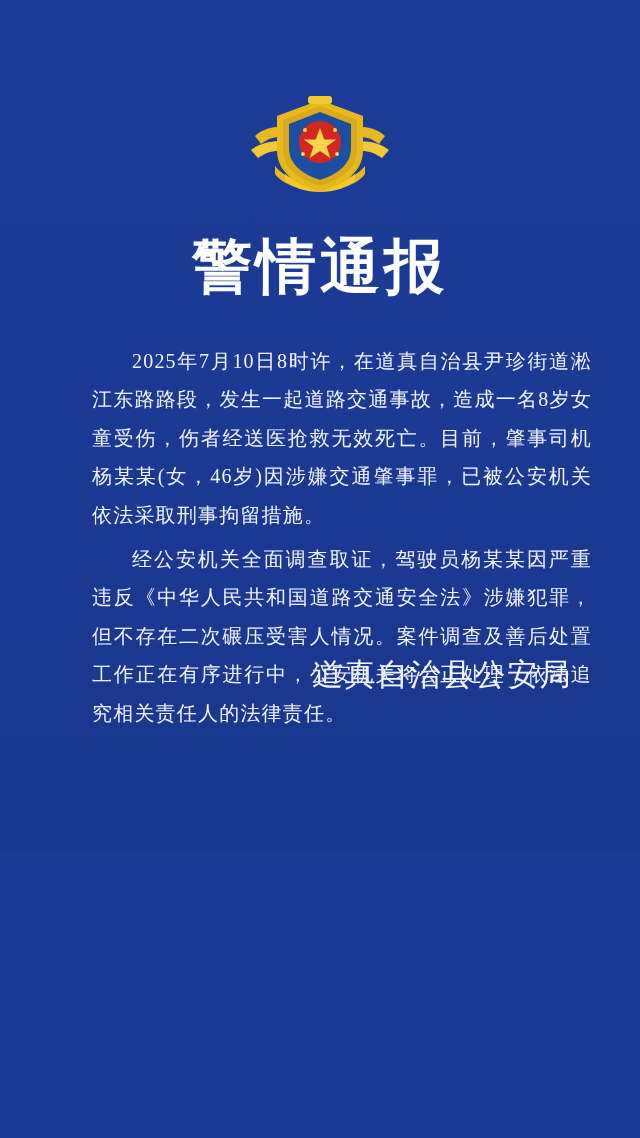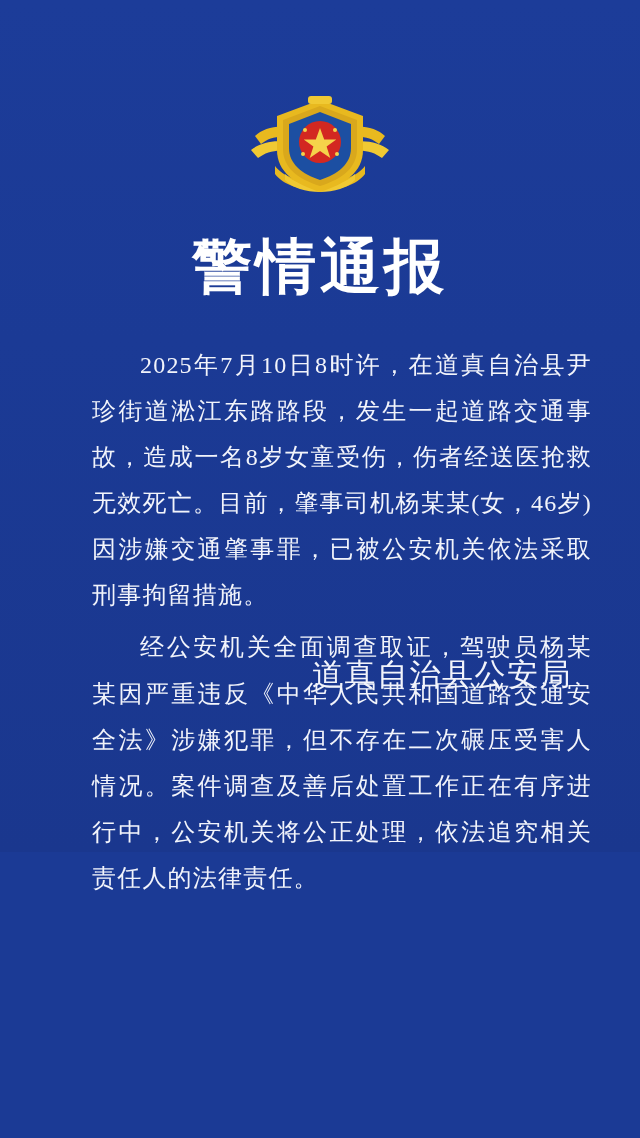--- a/index.html
+++ b/index.html
@@ -44,21 +44,21 @@
     font-weight: bold;
     color: #ffffff;
     text-align: center;
     font-family: "Liberation Serif", "DejaVu Serif", serif;
   }
 
   
   .body-text {
     margin-top: 42px;
     width: 500px;
-    font-size: 24px;
+    font-size: 20px;
     line-height: 1.92;
     letter-spacing: 1.2px;
     text-align: justify;
     text-align-last: left;
     color: #f2f4fb;
     margin-left: 44px;
   }
   .para {
     text-indent: 2em;
     margin: 0 0 6px 0;

